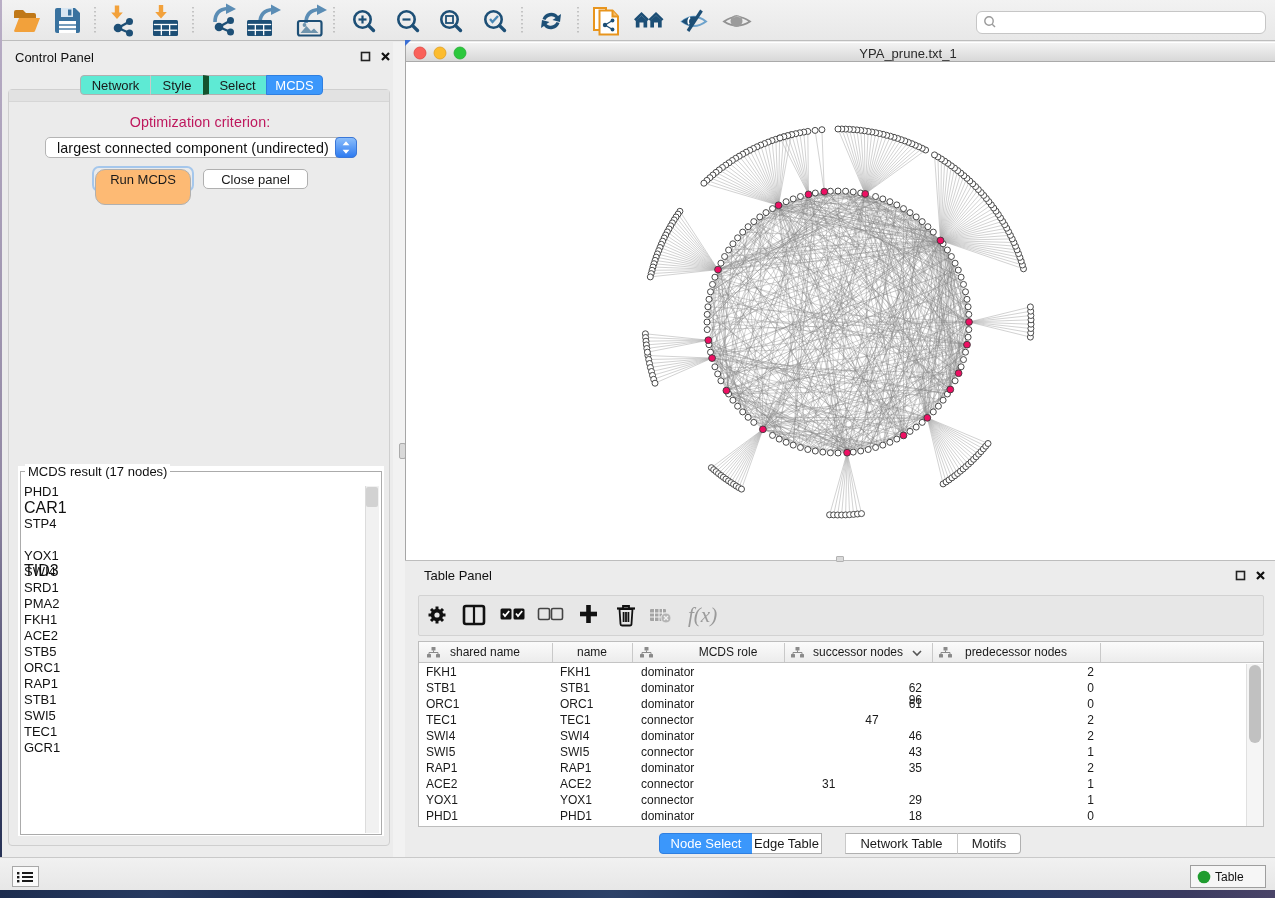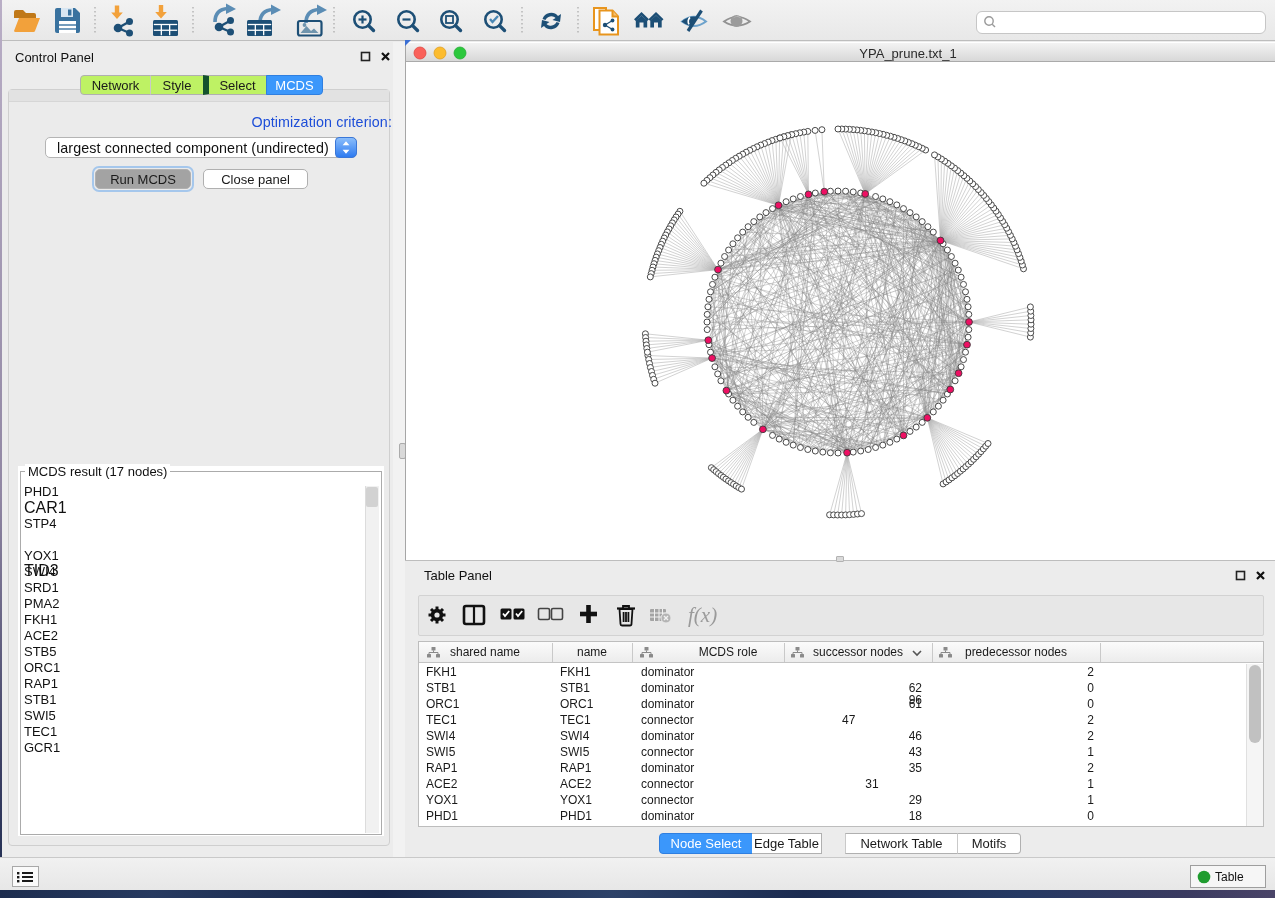--- a/index.html
+++ b/index.html
@@ -1,19 +1,19 @@
 <!DOCTYPE html>
 <html><head>
 <meta charset="utf-8">
 <style>
 *{margin:0;padding:0;box-sizing:border-box}
 html,body{width:1275px;height:898px}
 body{position:relative;font-family:"Liberation Sans",sans-serif;background:#ececec;overflow:hidden;color:#1a1a1a}
 .abs{position:absolute}
-.tab{position:absolute;top:75px;height:20px;line-height:19px;text-align:center;font-size:13px;background:#bef264;border:1px solid #b0b0b0;color:#1a1a1a}
+.tab{position:absolute;top:75px;height:20px;line-height:19px;text-align:center;font-size:13px;background:#5eead4;border:1px solid #b0b0b0;color:#1a1a1a}
 .btab{position:absolute;top:833px;height:21px;line-height:20px;text-align:center;font-size:13px;background:#fff;border:1px solid #b0b0b0;color:#1a1a1a}
 .cell{position:absolute;font-size:12px;color:#1a1a1a;line-height:16px;height:16px}
 .hdr{position:absolute;font-size:12px;color:#1a1a1a;line-height:20px;height:20px;text-align:center}
 </style>
 </head>
 <body>
 
 <div class="abs" style="left:0;top:0;width:1275px;height:41px;background:linear-gradient(#f2f2f2,#e8e8e8);border-bottom:1px solid #bdbdbd"></div>
 <svg class="abs" style="left:0;top:0" width="770" height="42" viewBox="0 0 770 42">
     <line x1="95" y1="7" x2="95" y2="35" stroke="#999" stroke-width="1" stroke-dasharray="1.5 2.5"></line>
@@ -176,31 +176,31 @@
   </svg>
 
 <div class="abs" style="left:8px;top:89px;width:382px;height:757px;background:#ebebeb;border:1px solid #cfcfcf;border-radius:4px"></div>
 <div class="abs" style="left:9px;top:90px;width:380px;height:12px;background:#e2e2e2;border-bottom:1px solid #d6d6d6"></div>
 
 <div class="tab" style="left:80px;width:71px;border-radius:4px 0 0 4px">Network</div>
 <div class="tab" style="left:150px;width:54px;border-left:1px solid #c9c9c9">Style</div>
 <div class="tab" style="left:203px;width:64px;border-left:6px solid #14532d">Select</div>
 <div class="tab" style="left:266px;width:57px;border-radius:0 4px 4px 0;background:#3b97fb;border-color:#2f7fe0;color:#fff">MCDS</div>
 
-<div class="abs" style="left:8px;top:114px;width:384px;text-align:right;font-size:14.3px;color:#1d4ed8;letter-spacing:0.1px">Optimization criterion:</div>
+<div class="abs" style="left:8px;top:114px;width:384px;text-align:center;font-size:14.3px;color:#be185d;letter-spacing:0.1px">Optimization criterion:</div>
 
 <div class="abs" style="left:45px;top:137px;width:312px;height:21px;background:#fff;border:1px solid #b4b4b4;border-radius:5px"></div>
 <div class="abs" style="left:335px;top:137px;width:22px;height:21px;background:linear-gradient(#8abdfb,#2e7bf0);border-radius:4px 5px 5px 4px;border:1px solid #3a77d8"></div>
 <svg class="abs" style="left:335px;top:137px" width="22" height="21" viewBox="0 0 22 21">
     <path d="M11 4.2 L14.4 8.2 L7.6 8.2 Z M11 16.8 L14.4 12.8 L7.6 12.8 Z" fill="#fff"></path>
   </svg>
 <div class="abs" style="left:57px;top:139.5px;font-size:14.3px;color:#111;letter-spacing:0.1px">largest connected component (undirected)</div>
 
 <div class="abs" style="left:92px;top:166px;width:102px;height:26px;border:2px solid #a5c7ec;border-radius:7px"></div>
-<div class="abs" style="left:95px;top:169px;width:96px;height:20px;background:#a3a3a3;border:1px solid #b0b0b0;border-radius:5px;text-align:center;font-size:13px;line-height:19px">Run MCDS</div>
+<div class="abs" style="left:95px;top:169px;width:96px;height:36px;background:#fdba74;border:1px solid #b0b0b0;border-radius:10px;text-align:center;font-size:13px;line-height:19px">Run MCDS</div>
 <div class="abs" style="left:203px;top:169px;width:105px;height:20px;background:#fff;border:1px solid #b0b0b0;border-radius:5px;text-align:center;font-size:13px;line-height:19px">Close panel</div>
 
 <div class="abs" style="left:18px;top:466px;width:366px;height:370px;background:#fff"></div>
 <div class="abs" style="left:20px;top:471px;width:362px;height:364px;border:1px solid #ababab"></div>
 <div class="abs" style="left:25px;top:464px;font-size:13px;color:#111;background:#fff;padding:0 3px">MCDS result (17 nodes)</div>
 <div class="abs" style="left:365px;top:486px;width:14px;height:347px;background:#f1f1f1;border-left:1px solid #dcdcdc"></div>
 <div class="abs" style="left:366px;top:487px;width:12px;height:20px;background:#d2d2d2;border-radius:2px"></div>
 <div class="abs" style="left:24px;top:484px;font-size:13px;color:#111;line-height:16px">PHD1</div>
 <div class="abs" style="left:24px;top:500px;font-size:16px;color:#111;line-height:16px">CAR1</div>
 <div class="abs" style="left:24px;top:516px;font-size:13px;color:#111;line-height:16px">STP4</div>
@@ -669,41 +669,41 @@
 <div class="cell" style="left:822px;top:680px;width:100px;text-align:right">62</div>
 <div class="cell" style="left:994px;top:680px;width:100px;text-align:right">0</div>
 <div class="cell" style="left:426px;top:696px">ORC1</div>
 <div class="cell" style="left:560px;top:696px">ORC1</div>
 <div class="cell" style="left:641px;top:696px">dominator</div>
 <div class="cell" style="left:822px;top:696px;width:100px;text-align:right">61</div>
 <div class="cell" style="left:994px;top:696px;width:100px;text-align:right">0</div>
 <div class="cell" style="left:426px;top:712px">TEC1</div>
 <div class="cell" style="left:560px;top:712px">TEC1</div>
 <div class="cell" style="left:641px;top:712px">connector</div>
-<div class="cell" style="left:842px;top:712px;width:100px;text-align:left">47</div>
+<div class="cell" style="left:822px;top:712px;width:100px;text-align:center">47</div>
 <div class="cell" style="left:994px;top:712px;width:100px;text-align:right">2</div>
 <div class="cell" style="left:426px;top:728px">SWI4</div>
 <div class="cell" style="left:560px;top:728px">SWI4</div>
 <div class="cell" style="left:641px;top:728px">dominator</div>
 <div class="cell" style="left:822px;top:728px;width:100px;text-align:right">46</div>
 <div class="cell" style="left:994px;top:728px;width:100px;text-align:right">2</div>
 <div class="cell" style="left:426px;top:744px">SWI5</div>
 <div class="cell" style="left:560px;top:744px">SWI5</div>
 <div class="cell" style="left:641px;top:744px">connector</div>
 <div class="cell" style="left:822px;top:744px;width:100px;text-align:right">43</div>
 <div class="cell" style="left:994px;top:744px;width:100px;text-align:right">1</div>
 <div class="cell" style="left:426px;top:760px">RAP1</div>
 <div class="cell" style="left:560px;top:760px">RAP1</div>
 <div class="cell" style="left:641px;top:760px">dominator</div>
 <div class="cell" style="left:822px;top:760px;width:100px;text-align:right">35</div>
 <div class="cell" style="left:994px;top:760px;width:100px;text-align:right">2</div>
 <div class="cell" style="left:426px;top:776px">ACE2</div>
 <div class="cell" style="left:560px;top:776px">ACE2</div>
 <div class="cell" style="left:641px;top:776px">connector</div>
-<div class="cell" style="left:822px;top:776px;width:100px;text-align:center">31</div>
+<div class="cell" style="left:822px;top:776px;width:100px;text-align:left">31</div>
 <div class="cell" style="left:994px;top:776px;width:100px;text-align:right">1</div>
 <div class="cell" style="left:426px;top:792px">YOX1</div>
 <div class="cell" style="left:560px;top:792px">YOX1</div>
 <div class="cell" style="left:641px;top:792px">connector</div>
 <div class="cell" style="left:822px;top:792px;width:100px;text-align:right">29</div>
 <div class="cell" style="left:994px;top:792px;width:100px;text-align:right">1</div>
 <div class="cell" style="left:426px;top:808px">PHD1</div>
 <div class="cell" style="left:560px;top:808px">PHD1</div>
 <div class="cell" style="left:641px;top:808px">dominator</div>
 <div class="cell" style="left:822px;top:808px;width:100px;text-align:right">18</div>

